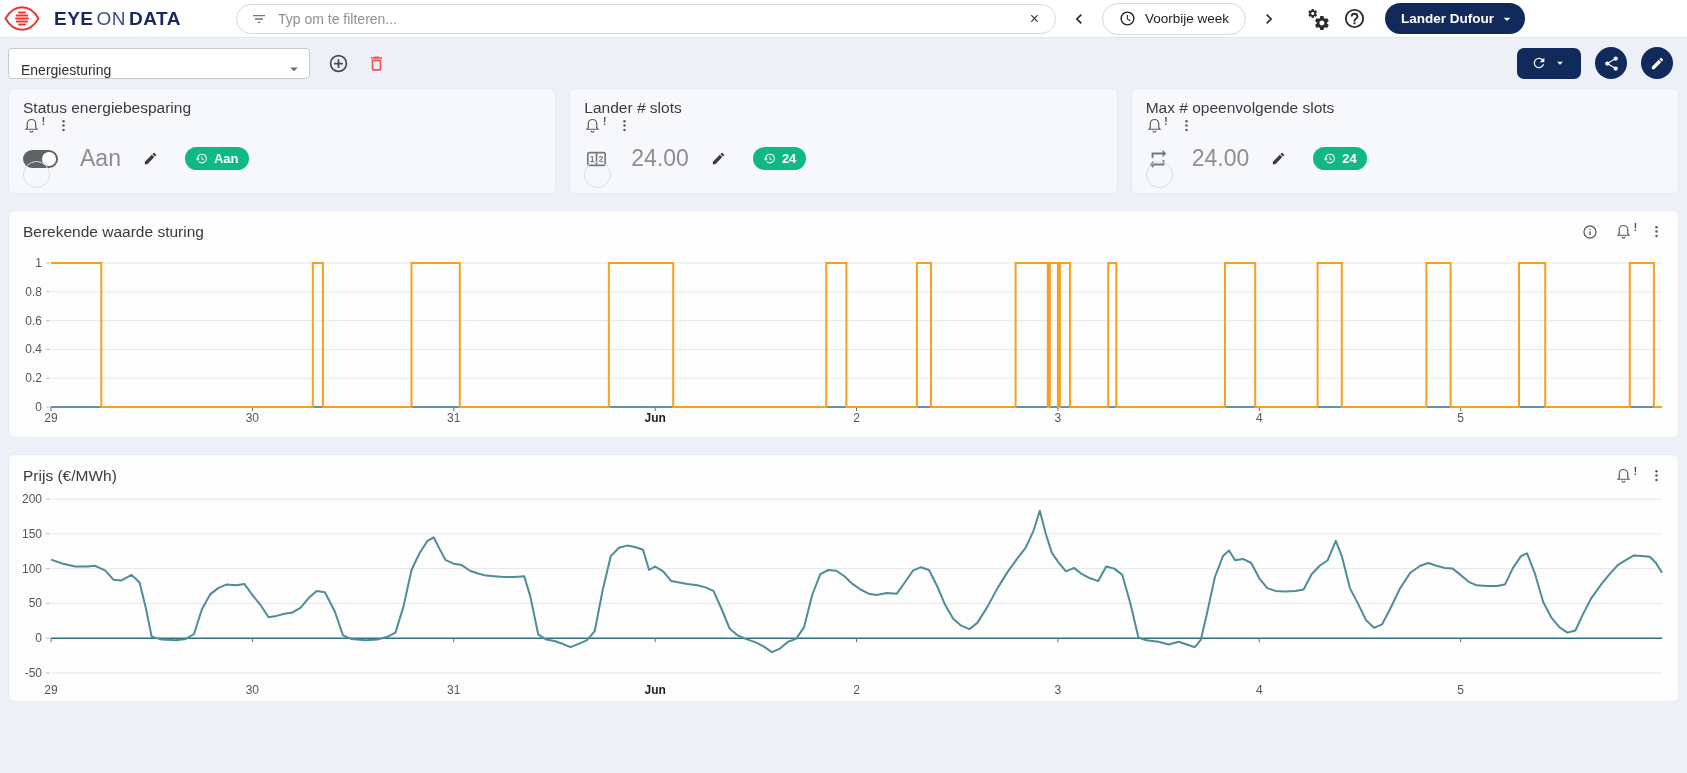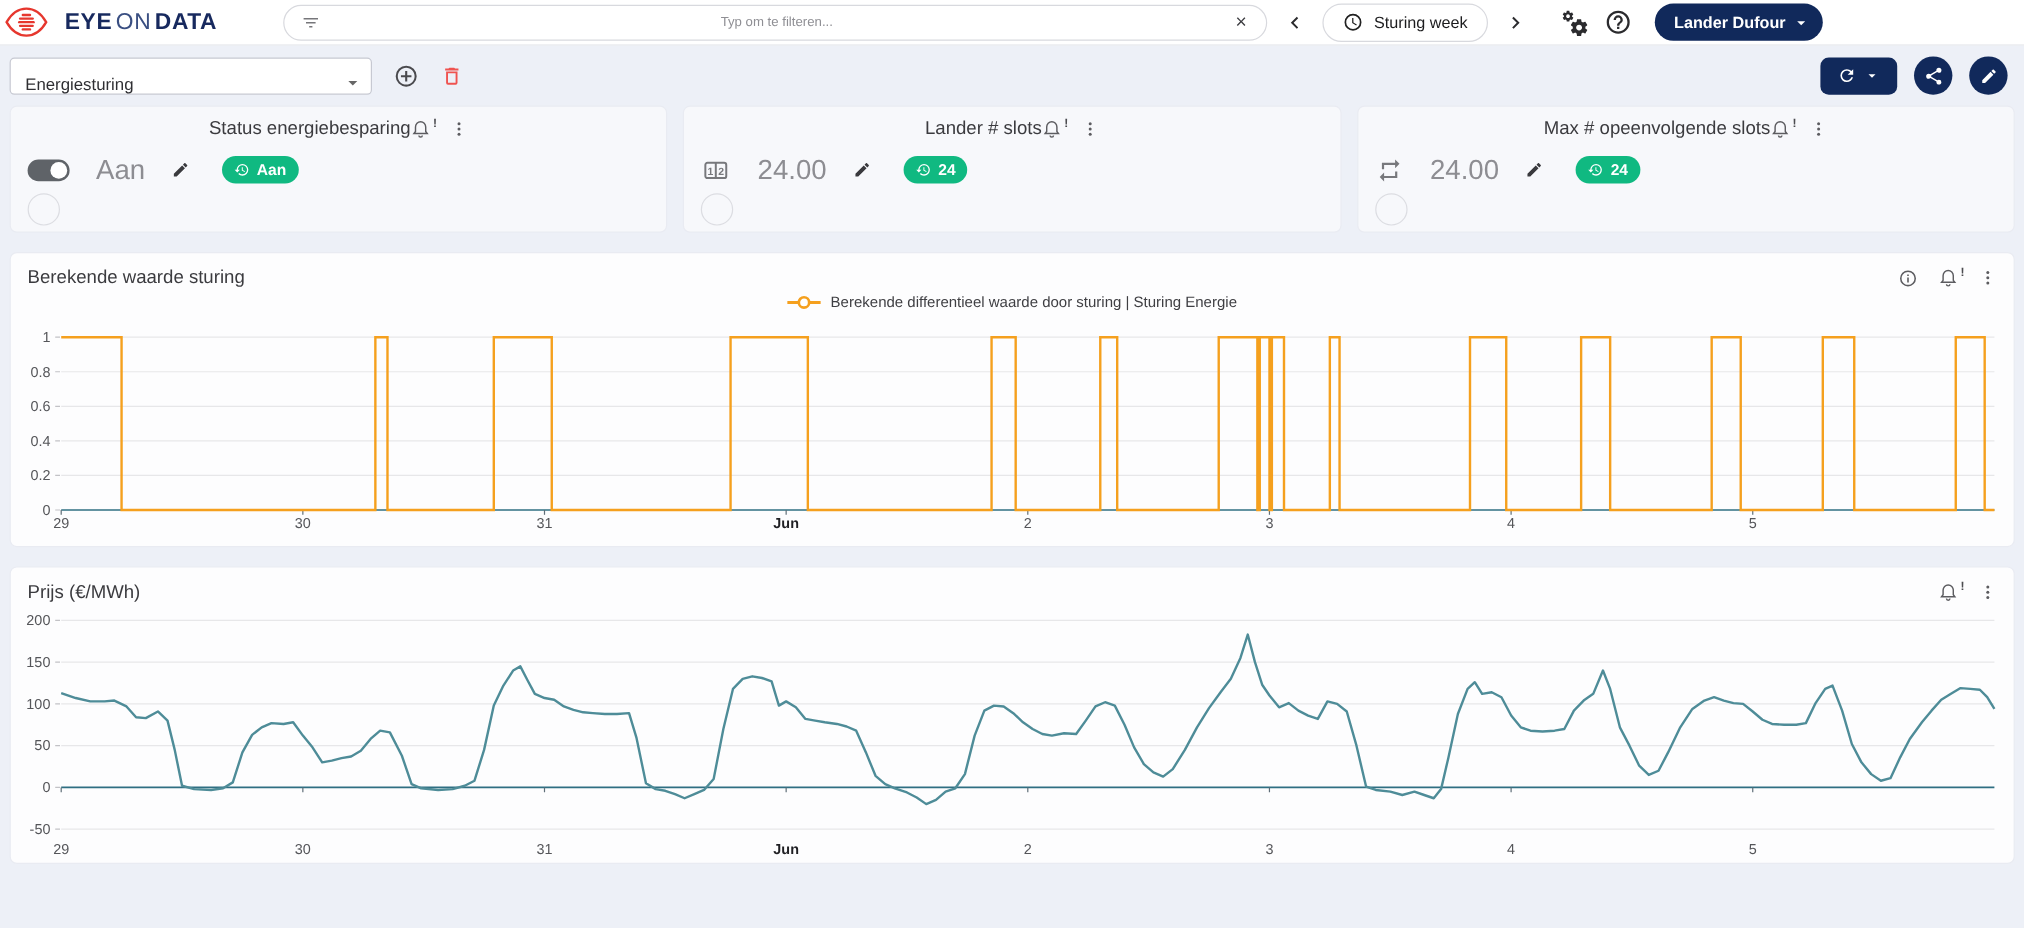--- a/index.html
+++ b/index.html
@@ -17,21 +17,21 @@
     display:flex; align-items:center; padding:0 14px 0 4px; gap:13px;
   }
   .brand { display:flex; align-items:center; gap:14px; cursor:pointer; }
   .brand-text { font-size:19px; letter-spacing:.5px; color:#17295e; font-weight:700; white-space:nowrap; }
   .brand-on { font-weight:400; color:#3a4f82; padding:0 3px; }
   .search {
     flex:1; max-width:820px; margin-left:42px; height:30px;
     border:1px solid #d8d9de; border-radius:16px; background:#fff;
     display:flex; align-items:center; padding:0 14px; gap:9px;
   }
-  .search input { border:0; outline:0; flex:1; font-size:11px; color:#333; background:transparent;text-align:center; }
+  .search input { border:0; outline:0; flex:1; font-size:14px; color:#333; background:transparent; }
   .search input::placeholder { color:#8f8f94; }
   .search .clear { color:#3c3c40; font-size:16px; line-height:1; cursor:pointer; padding:0 2px; }
   .nav-arrow { color:#333; cursor:pointer; display:flex; align-items:center; }
   .time-pill {
     height:32px; border:1px solid #d8d9de; border-radius:16px; background:#fff;
     display:flex; align-items:center; gap:9px; padding:0 16px;
     font-size:13.5px; color:#1c1c1e; cursor:pointer; white-space:nowrap;
   }
   .hdr-icon { color:#2b2b2e; cursor:pointer; display:flex; align-items:center; }
   .gears { margin-left:14px; }
@@ -55,21 +55,21 @@
     display:flex; align-items:center; justify-content:center; gap:6px; cursor:pointer;
   }
   .circle-btn {
     width:32px; height:32px; border-radius:50%; background:#11295b; border:0;
     display:flex; align-items:center; justify-content:center; cursor:pointer; margin-left:-4px;
   }
   
   .cards-row { padding:0 8px; display:grid; grid-template-columns:repeat(3,1fr); gap:13px; }
   .card { background:#f7f8fb; border:1px solid #e9ebf2; border-radius:6px; }
   .stat-card { height:106px; padding:10px 14px; position:relative; }
-  .card-head { display:flex; justify-content:center; align-items:flex-start; }
+  .card-head { display:flex; justify-content:flex-end; align-items:flex-start;flex-direction:column; }
   .card-title { font-size:15.5px; color:#3b3b3f; }
   .head-icons { display:flex; gap:16px; align-items:center; color:#5c5c60; }
   .bell-wrap { position:relative; display:flex; }
   .bell-wrap .alert-mark { position:absolute; right:-5px; top:-1px; font-style:normal; font-size:10px; font-weight:700; color:#4c4c50; }
   .value-row { margin-top:11px; display:flex; align-items:center; gap:22px; }
   .toggle { width:35px; height:18px; background:#5f6368; border-radius:9px; position:relative; cursor:pointer; flex:0 0 auto; }
   .toggle .knob { position:absolute; width:14px; height:14px; background:#fff; border-radius:50%; right:2px; top:2px; }
   .value-text { font-size:23px; color:#8d8d92; }
   .pencil { cursor:pointer; display:flex; align-items:center; }
   .badge {
@@ -120,21 +120,21 @@
     <svg width="20" height="20" viewBox="0 0 24 24" fill="#2b2b2e">
         <path d="M15.41,16.58L10.83,12L15.41,7.41L14,6L8,12L14,18L15.41,16.58Z"></path>
       </svg>
   </span>
   <div class="time-pill">
     <span>
       <svg width="17" height="17" viewBox="0 0 24 24" fill="#222">
           <path d="M12,20A8,8 0 0,1 4,12A8,8 0 0,1 12,4A8,8 0 0,1 20,12A8,8 0 0,1 12,20M12,2A10,10 0 0,0 2,12A10,10 0 0,0 12,22A10,10 0 0,0 22,12A10,10 0 0,0 12,2M12.5,7H11V13L15.75,15.85L16.5,14.62L12.5,12.25V7Z"></path>
         </svg>
     </span>
-    <span>Sturing week</span>
+    <span>Voorbije week</span>
   </div>
   <span class="nav-arrow">
     <svg width="20" height="20" viewBox="0 0 24 24" fill="#2b2b2e">
         <path d="M8.59,16.58L13.17,12L8.59,7.41L10,6L16,12L10,18L8.59,16.58Z"></path>
       </svg>
   </span>
 
   <span class="hdr-icon gears">
     <svg width="24" height="24" viewBox="0 0 24 24" fill="#2b2b2e">
         <path d="M15.9,18.45C17.25,18.45 18.35,17.35 18.35,16C18.35,14.65 17.25,13.55 15.9,13.55C14.54,13.55 13.45,14.65 13.45,16C13.45,17.35 14.54,18.45 15.9,18.45M21.1,16.68L22.58,17.84C22.71,17.95 22.75,18.13 22.66,18.29L21.26,20.71C21.17,20.86 21,20.92 20.83,20.86L19.09,20.16C18.73,20.44 18.33,20.67 17.91,20.85L17.64,22.7C17.62,22.87 17.47,23 17.3,23H14.5C14.32,23 14.18,22.87 14.15,22.7L13.89,20.85C13.46,20.67 13.07,20.44 12.71,20.16L10.96,20.86C10.81,20.92 10.62,20.86 10.54,20.71L9.14,18.29C9.05,18.13 9.09,17.95 9.22,17.84L10.7,16.68L10.65,16L10.7,15.31L9.22,14.16C9.09,14.05 9.05,13.86 9.14,13.71L10.54,11.29C10.62,11.13 10.81,11.07 10.96,11.13L12.71,11.84C13.07,11.56 13.46,11.32 13.89,11.15L14.15,9.29C14.18,9.13 14.32,9 14.5,9H17.3C17.47,9 17.62,9.13 17.64,9.29L17.91,11.15C18.33,11.32 18.73,11.56 19.09,11.84L20.83,11.13C21,11.07 21.17,11.13 21.26,11.29L22.66,13.71C22.75,13.86 22.71,14.05 22.58,14.16L21.1,15.31L21.15,16L21.1,16.68M6.69,8.07C7.56,8.07 8.26,7.37 8.26,6.5C8.26,5.63 7.56,4.92 6.69,4.92A1.58,1.58 0 0,0 5.11,6.5C5.11,7.37 5.82,8.07 6.69,8.07M10.03,6.94L11,7.68C11.07,7.75 11.09,7.87 11.03,7.97L10.13,9.53C10.08,9.63 9.96,9.67 9.86,9.63L8.74,9.18L8,9.62L7.81,10.81C7.79,10.92 7.7,11 7.59,11H5.79C5.67,11 5.58,10.92 5.56,10.81L5.4,9.62L4.64,9.18L3.5,9.63C3.41,9.67 3.3,9.63 3.24,9.53L2.34,7.97C2.28,7.87 2.31,7.75 2.39,7.68L3.34,6.94L3.31,6.5L3.34,6.06L2.39,5.32C2.31,5.25 2.28,5.13 2.34,5.03L3.24,3.47C3.3,3.37 3.41,3.33 3.5,3.37L4.63,3.82L5.4,3.38L5.56,2.19C5.58,2.08 5.67,2 5.79,2H7.59C7.7,2 7.79,2.08 7.81,2.19L8,3.38L8.74,3.82L9.86,3.37C9.96,3.33 10.08,3.37 10.13,3.47L11.03,5.03C11.09,5.13 11.07,5.25 11,5.32L10.03,6.06L10.06,6.5L10.03,6.94Z"></path>
@@ -347,29 +347,20 @@
         <i class="alert-mark">!</i>
       </span>
       <span>
         <svg width="15" height="15" viewBox="0 0 24 24" fill="#5c5c60">
             <circle cx="12" cy="5" r="2"></circle>
             <circle cx="12" cy="12" r="2"></circle>
             <circle cx="12" cy="19" r="2"></circle>
           </svg>
       </span>
     </span>
-  </div>
-  <div class="legend">
-    <span>
-      <svg width="28" height="12" viewBox="0 0 28 12">
-          <line x1="0" y1="6" x2="28" y2="6" stroke="#F5A01E" stroke-width="2.5"></line>
-          <circle cx="14" cy="6" r="4.3" fill="#fff" stroke="#F5A01E" stroke-width="2.2"></circle>
-        </svg>
-    </span>
-    <span>Berekende differentieel waarde door sturing | Sturing Energie</span>
   </div>
   <svg id="plot1" viewBox="0 0 1669 196">
       <line x1="37" y1="166" x2="41" y2="166" stroke="#c2c2c6" stroke-width="1"></line>
       <text x="33" y="170" text-anchor="end" font-size="12" fill="#55565a" font-family="Liberation Sans, sans-serif">0</text>
       <line x1="42" y1="137.2" x2="1653" y2="137.2" stroke="#e7e7e9" stroke-width="1"></line>
       <line x1="37" y1="137.2" x2="41" y2="137.2" stroke="#c2c2c6" stroke-width="1"></line>
       <text x="33" y="141.2" text-anchor="end" font-size="12" fill="#55565a" font-family="Liberation Sans, sans-serif">0.2</text>
       <line x1="42" y1="108.4" x2="1653" y2="108.4" stroke="#e7e7e9" stroke-width="1"></line>
       <line x1="37" y1="108.4" x2="41" y2="108.4" stroke="#c2c2c6" stroke-width="1"></line>
       <text x="33" y="112.4" text-anchor="end" font-size="12" fill="#55565a" font-family="Liberation Sans, sans-serif">0.4</text>

